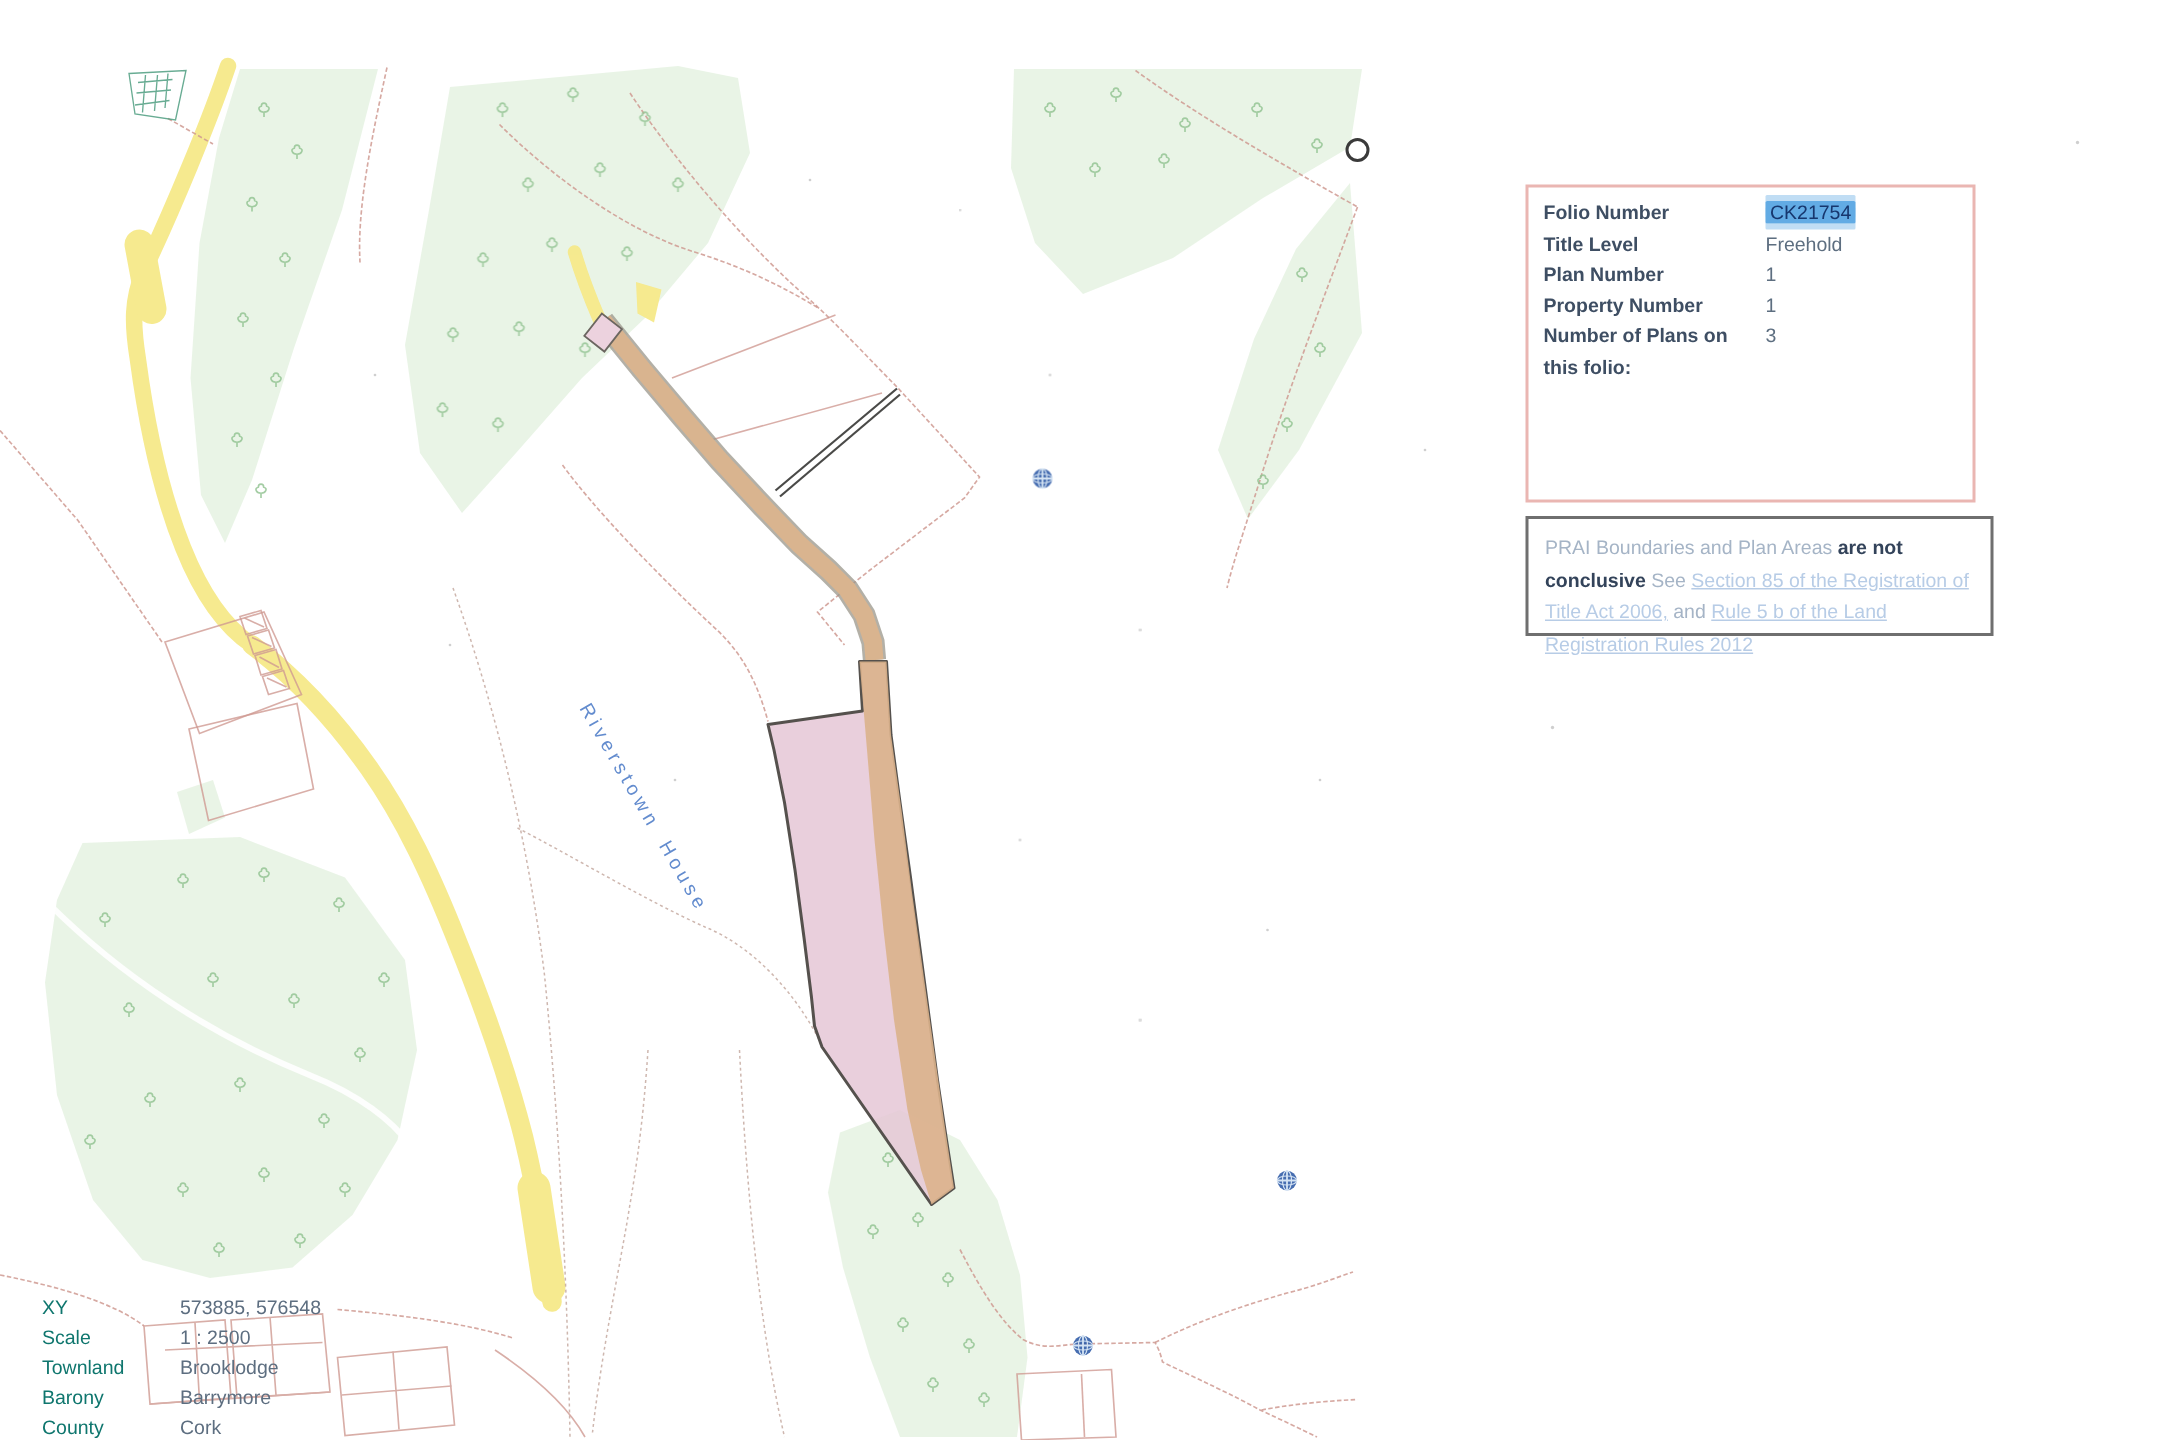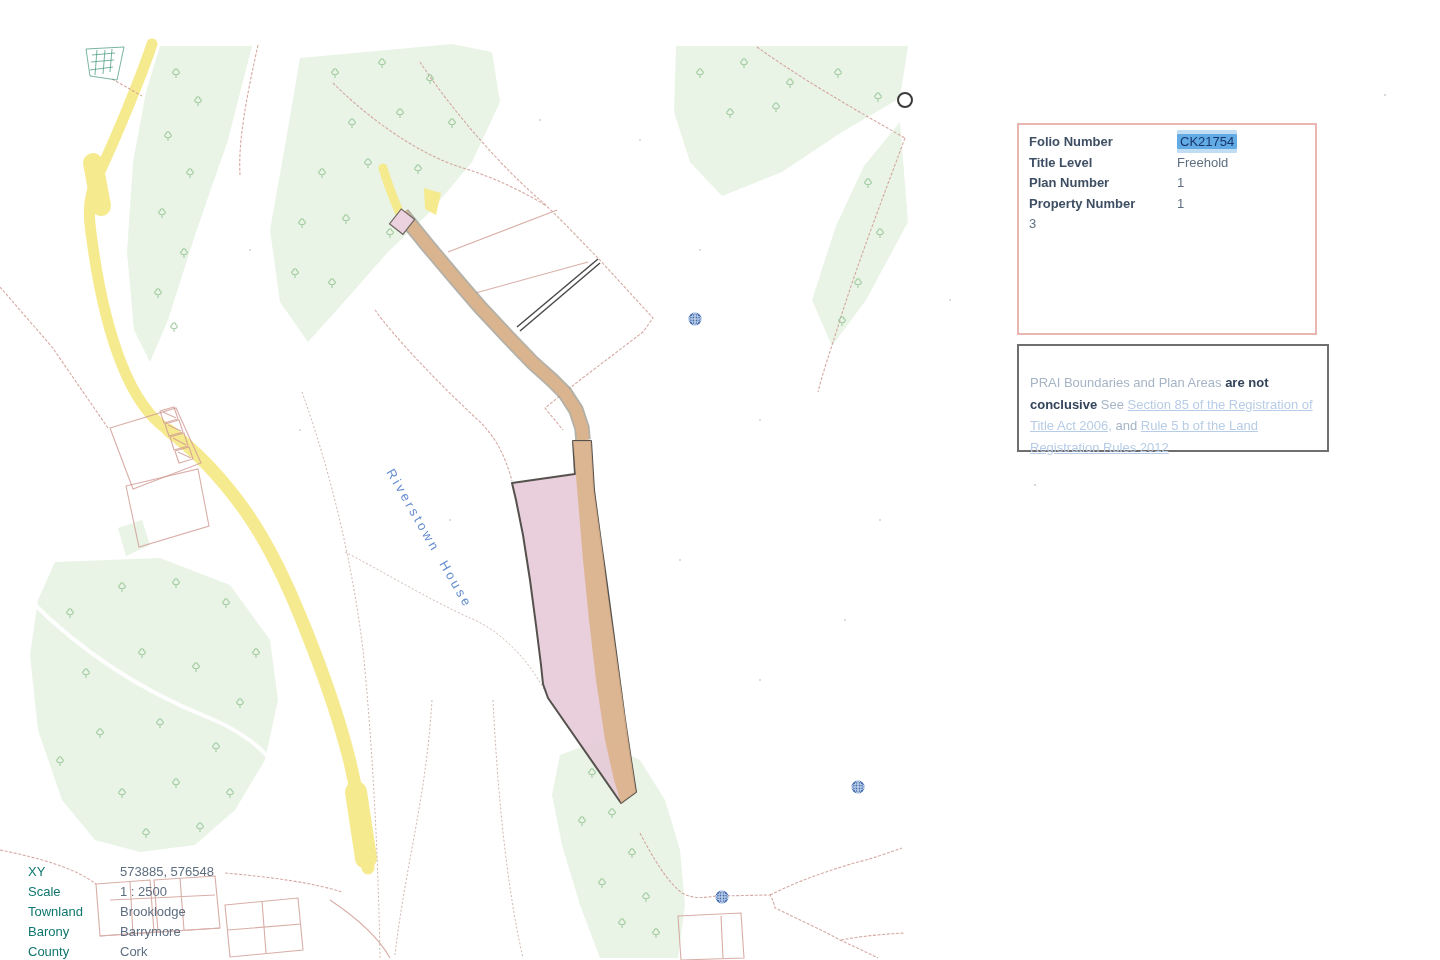--- a/index.html
+++ b/index.html
@@ -17,22 +17,22 @@
   #house-label{fill:#5b86cc;font-size:13px;letter-spacing:3px;word-spacing:5px;opacity:.95}
   
   .panel{position:absolute;background:#fff;box-sizing:border-box;filter:blur(.22px)}
   #info-panel{left:1017px;top:123px;width:300px;min-height:212px;
               border:2px solid #eab6b2;padding:7px 10px 14px}
   .irow{display:flex;line-height:20.5px;font-size:13px}
   .irow .lbl{width:148px;flex:none;font-weight:bold;color:#3e4e63}
   .irow .val{color:#5d6e80}
   .hl{background:#62abe4;color:#17376e;padding:0 3px;border-radius:1px;
       box-shadow:0 -4px 0 rgba(98,171,228,.4),0 4px 0 rgba(98,171,228,.4)}
-  #disc-panel{left:1017px;top:344px;width:312px;height:108px;border:2px solid #6f6f6f;
-              padding:26px 11px;font-size:13px;line-height:21.5px}
+  #disc-panel{left:1017px;top:344px;width:312px;height:80px;border:2px solid #6f6f6f;
+              padding:8px 11px;font-size:13px;line-height:21.5px}
   .fade{color:#a5b4c6}
   .demph{color:#33435a;font-weight:bold}
   .dlink{color:#b7cce6;text-decoration:underline;cursor:pointer}
   #legend{position:absolute;left:28px;top:862px;font-size:13px;filter:blur(.22px)}
   .lrow{display:flex;line-height:20px}
   .lrow .lbl{width:92px;flex:none;font-weight:normal;color:#0f766e}
   .lrow .val{color:#5d6e80}
 </style>
 </head>
 <body>
@@ -230,20 +230,21 @@
   </div>
   <div class="irow">
     <div class="lbl">Plan Number</div>
     <div class="val">1</div>
   </div>
   <div class="irow">
     <div class="lbl">Property Number</div>
     <div class="val">1</div>
   </div>
   <div class="irow">
+    <div class="lbl">Number of Plans on this folio:</div>
     <div class="val">3</div>
   </div>
 </div>
 
 <div id="disc-panel" class="panel">
   <span class="fade">PRAI Boundaries and Plan Areas </span><span class="demph">are not conclusive</span><span class="fade"> See </span><span class="dlink">Section 85 of the Registration of Title Act 2006,</span><span class="fade"> and </span><span class="dlink">Rule 5 b of the Land Registration Rules 2012</span>
 </div>
 
 <div id="legend">
   <div class="lrow">

